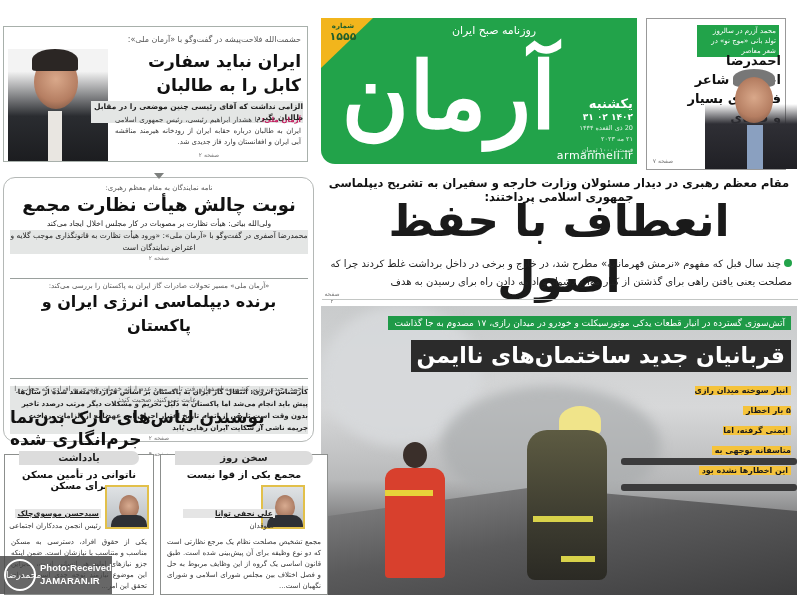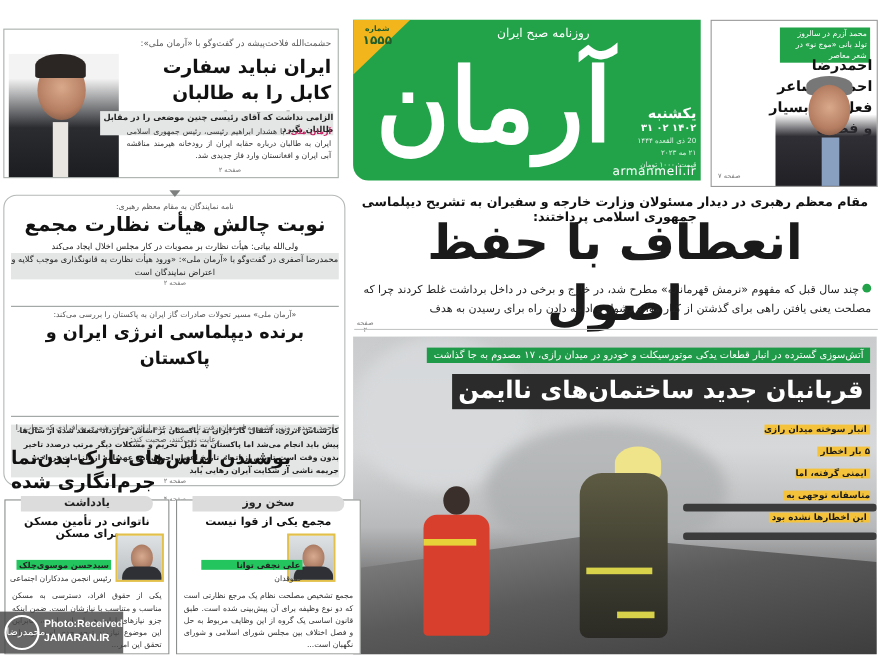--- a/index.html
+++ b/index.html
@@ -69,21 +69,21 @@
   }
   .kicker { font-size: 8px; color: #555; text-align: right; }
   .hl-big { font-weight: bold; color: #111; text-align: right; }
   .deck { font-size: 8px; color: #222; text-align: right; }
   .deck-shaded { background: #e4e6e5; }
   .body-small { font-size: 7px; color: #333; text-align: justify; line-height: 11px; }
   .pageref { font-size: 6px; color: #777; text-align: center; }
   .lead-tag { color: #c2185b; font-weight: bold; }
 
   
-  .top-right-box { left: 646px; top: 18px; width: 152px; height: 152px; border-color: #999; }
+  .top-right-box { left: 646px; top: 18px; width: 140px; height: 152px; border-color: #999; }
   .green-label {
     background: #22a34a; color: #fff; font-size: 7px; line-height: 10px; padding: 1px 3px;
     display: inline-block;
   }
 
   
   .main-kicker { left: 322px; top: 176px; width: 474px; font-size: 11.5px; font-weight: bold; text-align: center; color: #111; }
   .main-headline { left: 322px; top: 193px; width: 474px; font-size: 44px; font-weight: bold; text-align: center; color: #1a1a1a; letter-spacing: -1px; line-height: 56px; }
   .main-lead { left: 330px; top: 255px; width: 462px; font-size: 10px; line-height: 18px; text-align: right; color: #222; }
   .green-dot { display: inline-block; width: 8px; height: 8px; border-radius: 50%; background: #22a34a; margin-left: 3px; }
@@ -133,21 +133,21 @@
     background: #dcdcdc; border-radius: 0 8px 8px 0; text-align: center;
     font-size: 10px; font-weight: bold; color: #222; line-height: 14px;
   }
   .col-card-title { position: absolute; top: 14px; left: 4px; right: 4px; text-align: center; font-size: 10px; font-weight: bold; color: #111; }
   .author-photo {
     position: absolute; width: 44px; height: 44px; border: 2px solid #e2c04a; overflow: hidden;
     background: linear-gradient(180deg, #dfe2e4 0%, #b8bdc1 100%);
   }
   .author-photo .ap-face { position: absolute; left: 12px; top: 8px; width: 20px; height: 24px; border-radius: 50%; background: radial-gradient(circle at 50% 45%, #d8ab90 0%, #9f6e56 80%); }
   .author-photo .ap-body { position: absolute; left: 4px; top: 28px; width: 36px; height: 20px; border-radius: 10px 10px 0 0; background: #2e3035; }
-  .author-name { position: absolute; font-size: 7.5px; font-weight: bold; background: #22c55e; color: #222; padding: 0 2px; }
+  .author-name { position: absolute; font-size: 7.5px; font-weight: bold; background: #e5e5e5; color: #222; padding: 0 2px; text-decoration: underline; }
   .author-role { position: absolute; font-size: 7px; color: #333; }
   .col-body { position: absolute; left: 6px; right: 6px; font-size: 7px; line-height: 11px; color: #333; text-align: justify; }
 
   
   .watermark {
     position: absolute; left: 0; top: 556px; width: 112px; height: 38px;
     background: rgba(70,70,70,0.82);
     direction: ltr;
   }
   .wm-logo { position: absolute; left: 4px; top: 3px; width: 32px; height: 32px; border-radius: 50%; border: 2px solid #fff; color: #fff; font-size: 9px; text-align: center; line-height: 28px; }

